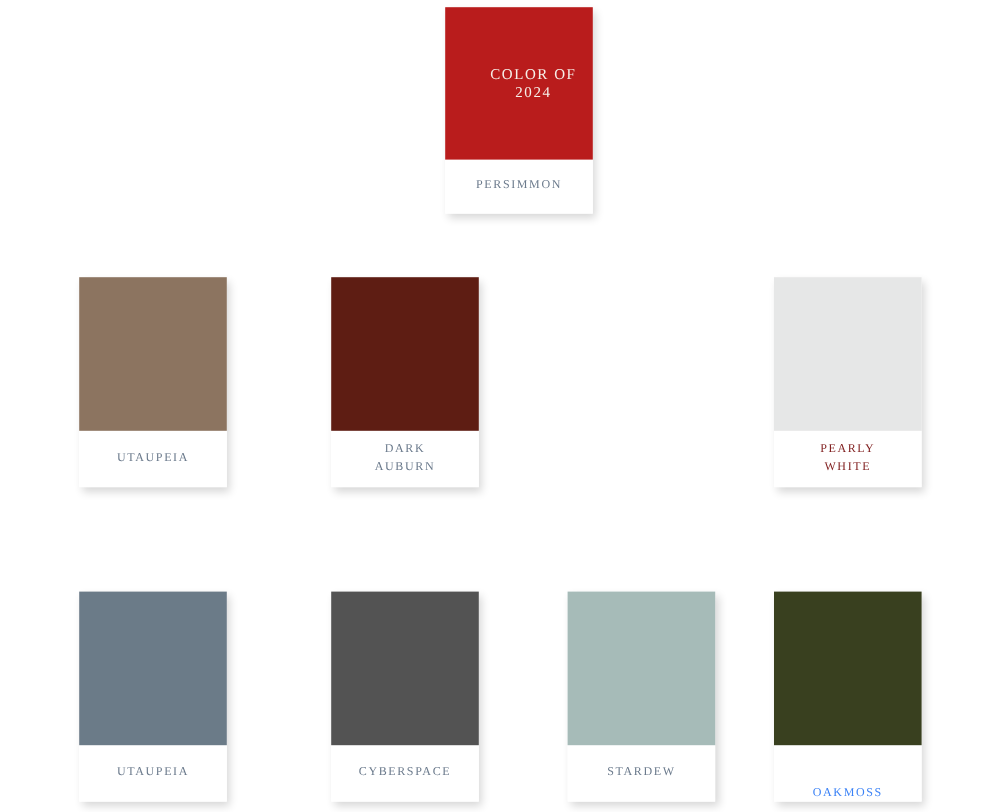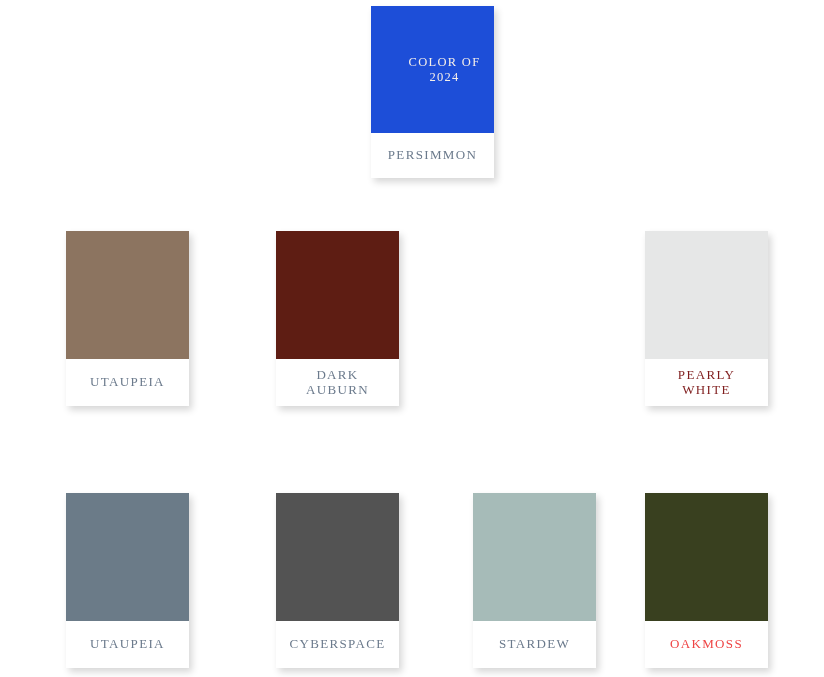--- a/index.html
+++ b/index.html
@@ -32,21 +32,21 @@
   }
 
   .swatch-label {
     width: 100%;
     display: flex;
     align-items: center;
     justify-content: center;
     text-align: center;
     color: #6b7a8c;
     font-family: "Liberation Serif", "DejaVu Serif", serif;
-    font-size: 13px;
+    font-size: 10px;
     letter-spacing: 1.35px;
     line-height: 14.5px;
     background: #ffffff;
     padding: 0 4px;
   }
 
   .swatch-label .label-text {
     display: block;
     white-space: pre-line;
   }
@@ -100,21 +100,21 @@
   .col-2 { left: 276px; }
   .col-3 { left: 473px; }
   .col-4 { left: 645px; }
 </style>
 </head>
 <body>
 
 <div id="palette-board" style="background: rgb(255, 255, 255);">
 
   <div class="swatch-card" id="featured-card">
-    <div class="swatch-color" style="background-color: #1d4ed8; padding-left: 24px;">
+    <div class="swatch-color" style="background-color: #b91c1c; padding-left: 24px;">
       <div class="featured-eyebrow" style="color: rgb(246, 239, 233);">COLOR OF
 2024</div>
     </div>
     <div class="swatch-label" style="color: rgb(107, 122, 140);">
       <span class="label-text">PERSIMMON</span>
     </div>
   </div>
 
   <div class="swatch-card grid-card row-2 col-2">
     <div class="swatch-color" style="background-color: rgb(94, 29, 19);"></div>
@@ -156,18 +156,18 @@
 
   <div class="swatch-card grid-card row-3 col-3">
     <div class="swatch-color" style="background-color: rgb(166, 187, 184);"></div>
     <div class="swatch-label" style="color: rgb(107, 122, 140);">
       <span class="label-text">STARDEW</span>
     </div>
   </div>
 
   <div class="swatch-card grid-card row-3 col-4">
     <div class="swatch-color" style="background-color: rgb(57, 64, 31);"></div>
-    <div class="swatch-label" style="color: #ef4444;">
+    <div class="swatch-label" style="color: #3b82f6; align-items: flex-end;">
       <span class="label-text">OAKMOSS</span>
     </div>
   </div>
 
 </div>
 
 </body></html>

